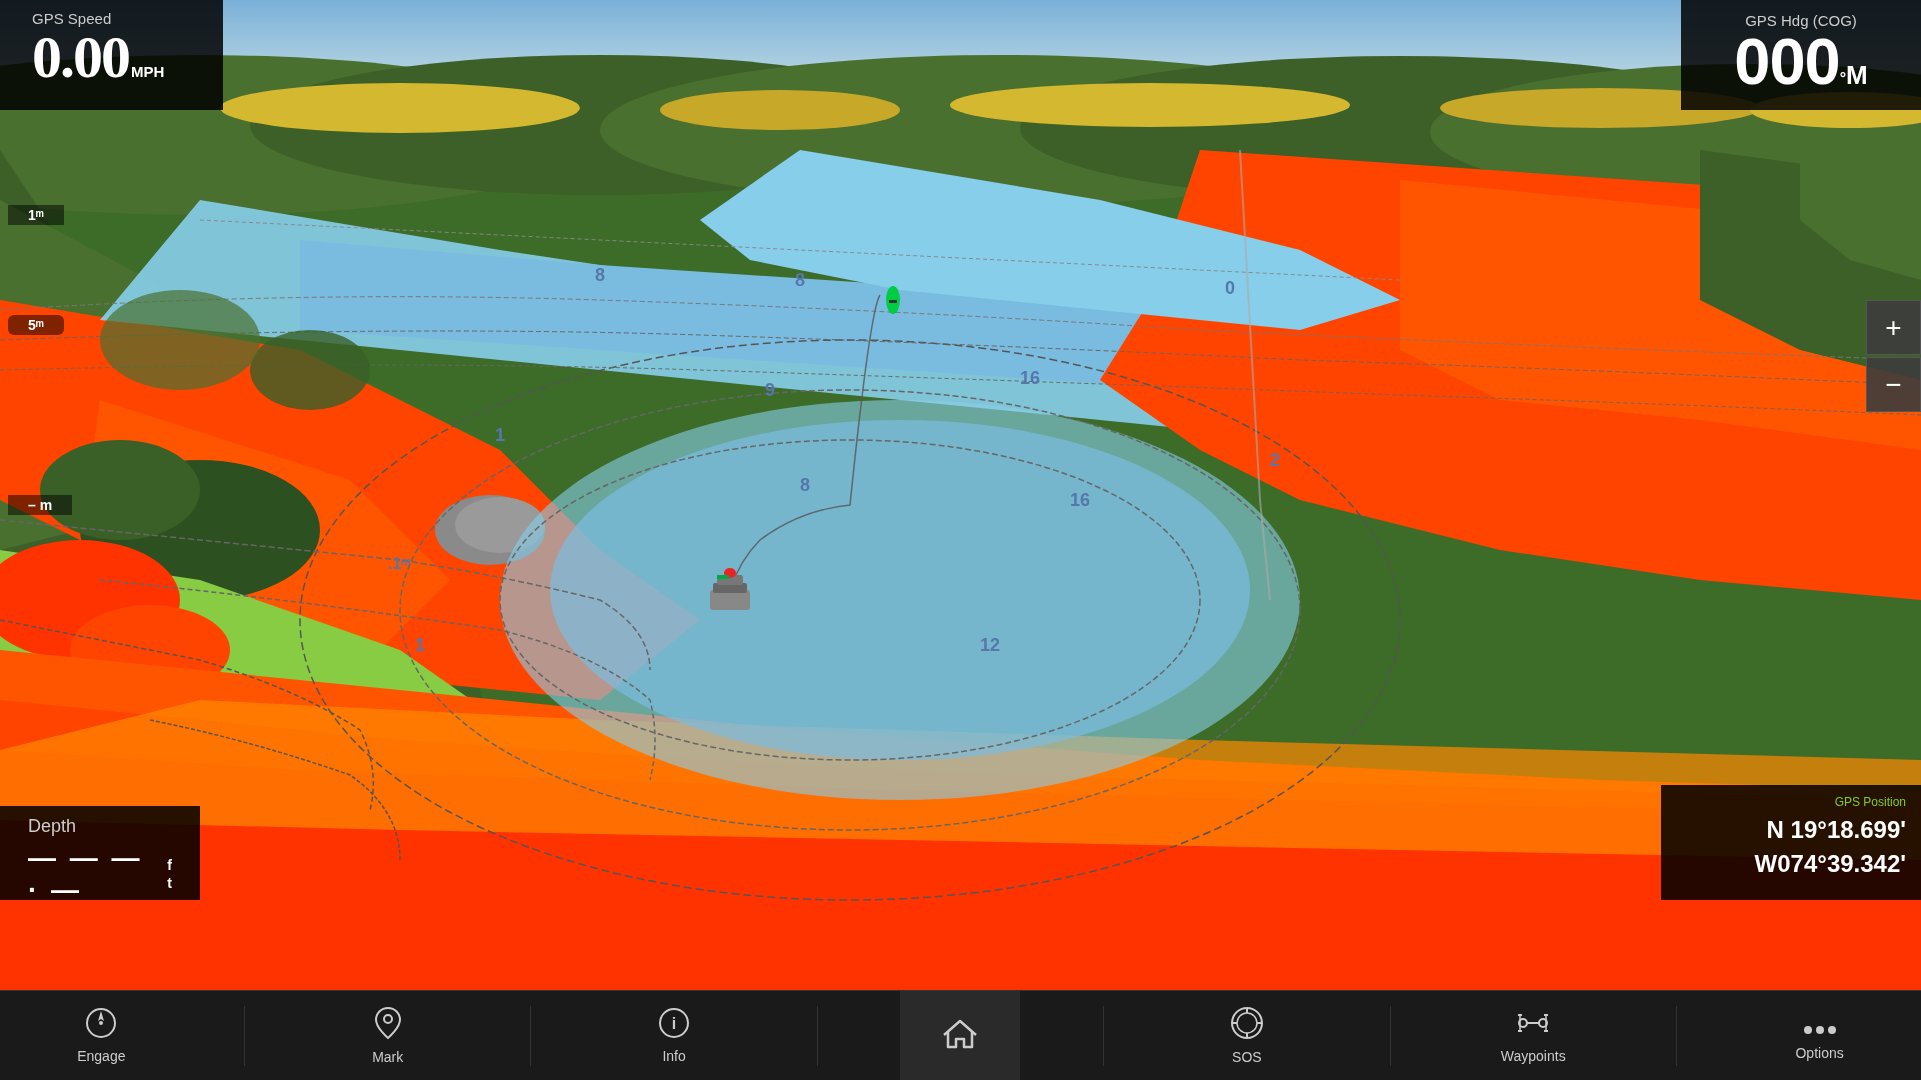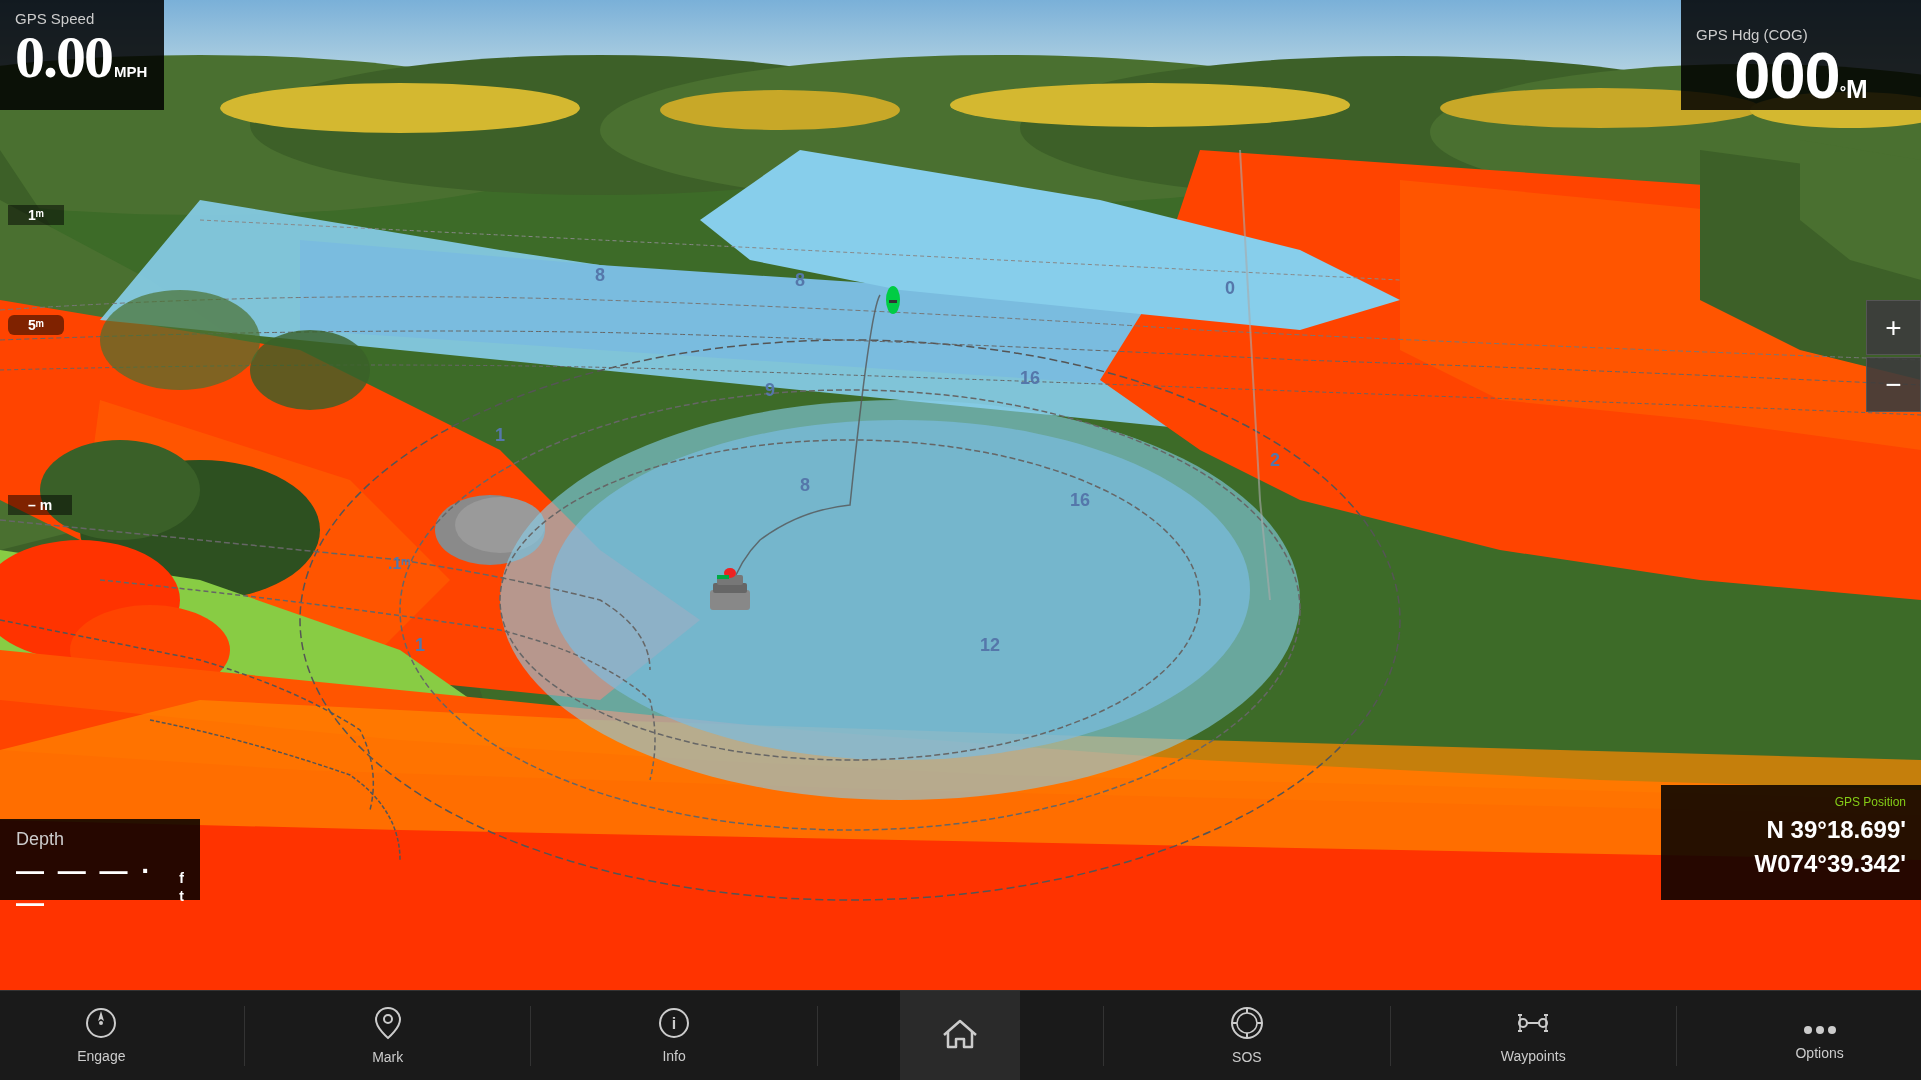--- a/index.html
+++ b/index.html
@@ -35,25 +35,25 @@
       position: absolute;
       top: 0; left: 0;
       width: 100%;
       height: 100%;
     }
 
     
     .gps-speed-box {
       position: absolute;
       top: 0; left: 0;
-      width: 164px;
+      width: 223px;
       height: 110px;
       background: rgba(0,0,0,0.85);
       color: white;
-      padding: 10px 15px;
+      padding: 10px 32px;
     }
     .gps-speed-box .label {
       font-size: 15px;
       color: #cccccc;
       font-weight: normal;
     }
     .gps-speed-box .value {
       font-size: 60px;
       font-weight: bold;
       line-height: 1;
@@ -68,42 +68,43 @@
     }
 
     
     .gps-hdg-box {
       position: absolute;
       top: 0; right: 0;
       width: 240px;
       height: 110px;
       background: rgba(0,0,0,0.85);
       color: white;
-      padding: 26px 15px;
+      padding: 12px 15px;
+      text-align: center;
     }
     .gps-hdg-box .label {
       font-size: 15px;
       color: #cccccc;
     }
     .gps-hdg-box .value {
       font-size: 65px;
       font-weight: bold;
       line-height: 1;
       letter-spacing: -1px;
     }
 
     
     .depth-box {
       position: absolute;
       bottom: 90px; left: 0;
       width: 200px;
-      height: 81px;
+      height: 94px;
       background: rgba(0,0,0,0.85);
       color: white;
-      padding: 10px 16px;
+      padding: 10px 28px;
     }
     .depth-box .label {
       font-size: 18px;
       color: #cccccc;
     }
     .depth-box .value {
       font-size: 32px;
       font-weight: bold;
       margin-top: 5px;
       display: flex;
@@ -370,21 +371,21 @@
       <span class="unit">
         <span style="display:block">f</span>
         <span style="display:block">t</span>
       </span>
     </div>
   </div>
 
   <div class="gps-pos-box">
     <div class="label">GPS Position</div>
     <div class="value">
-      <div>N  39°18.699'</div>
+      <div>N  19°18.699'</div>
       <div>W074°39.342'</div>
     </div>
   </div>
 
   <div class="zoom-controls">
     <div class="zoom-btn">+</div>
     <div class="zoom-btn">−</div>
   </div>
 
   <div class="scale-label" style="top:205px;left:8px;">1ᵐ</div>

